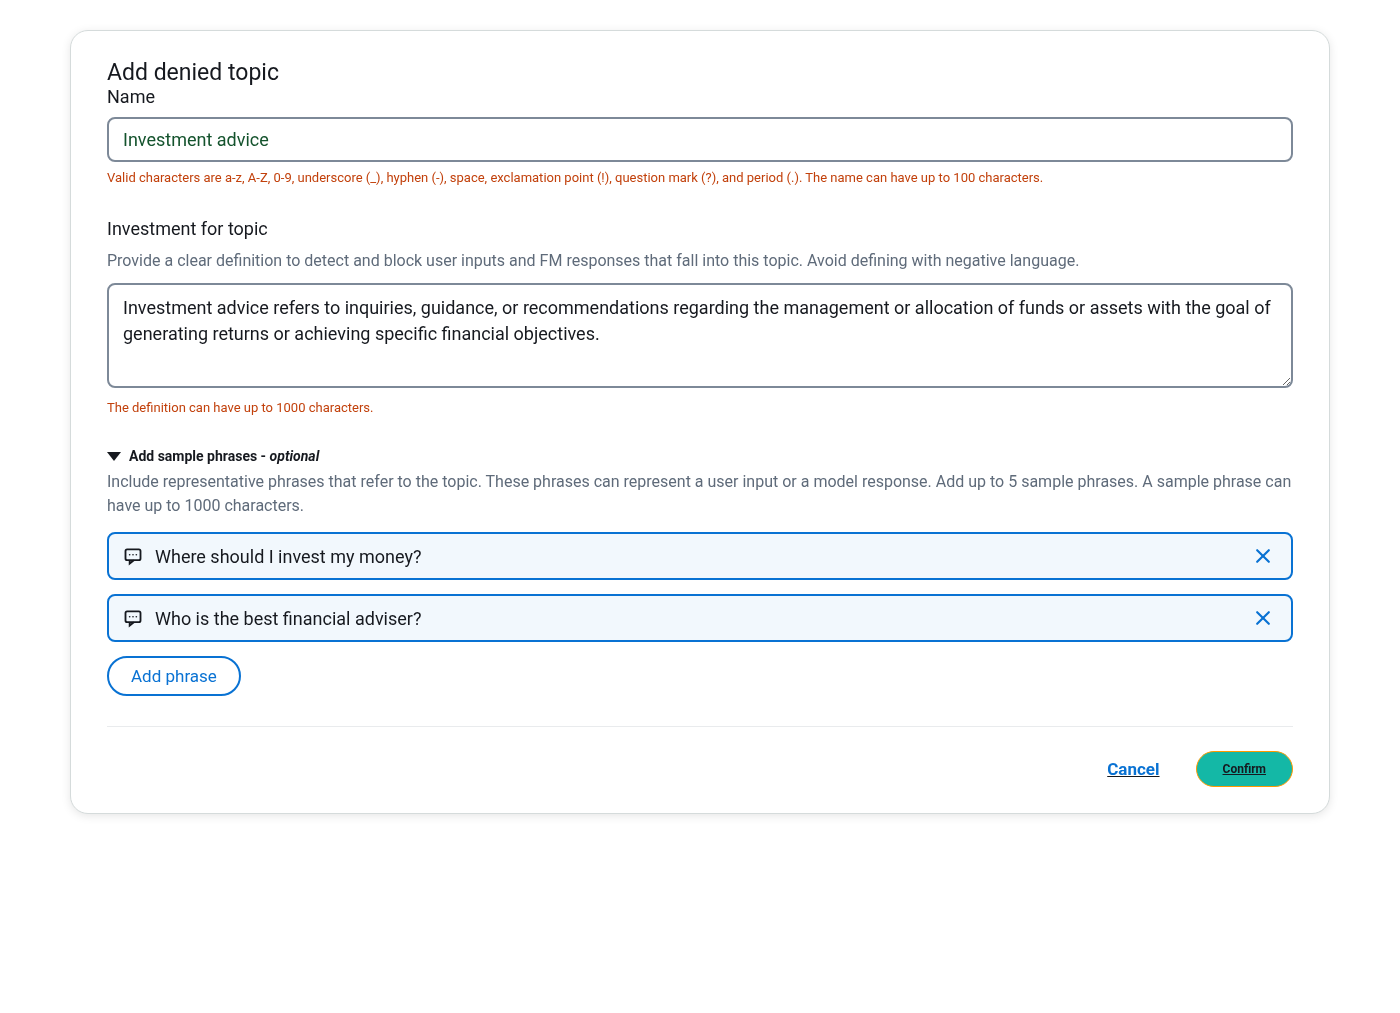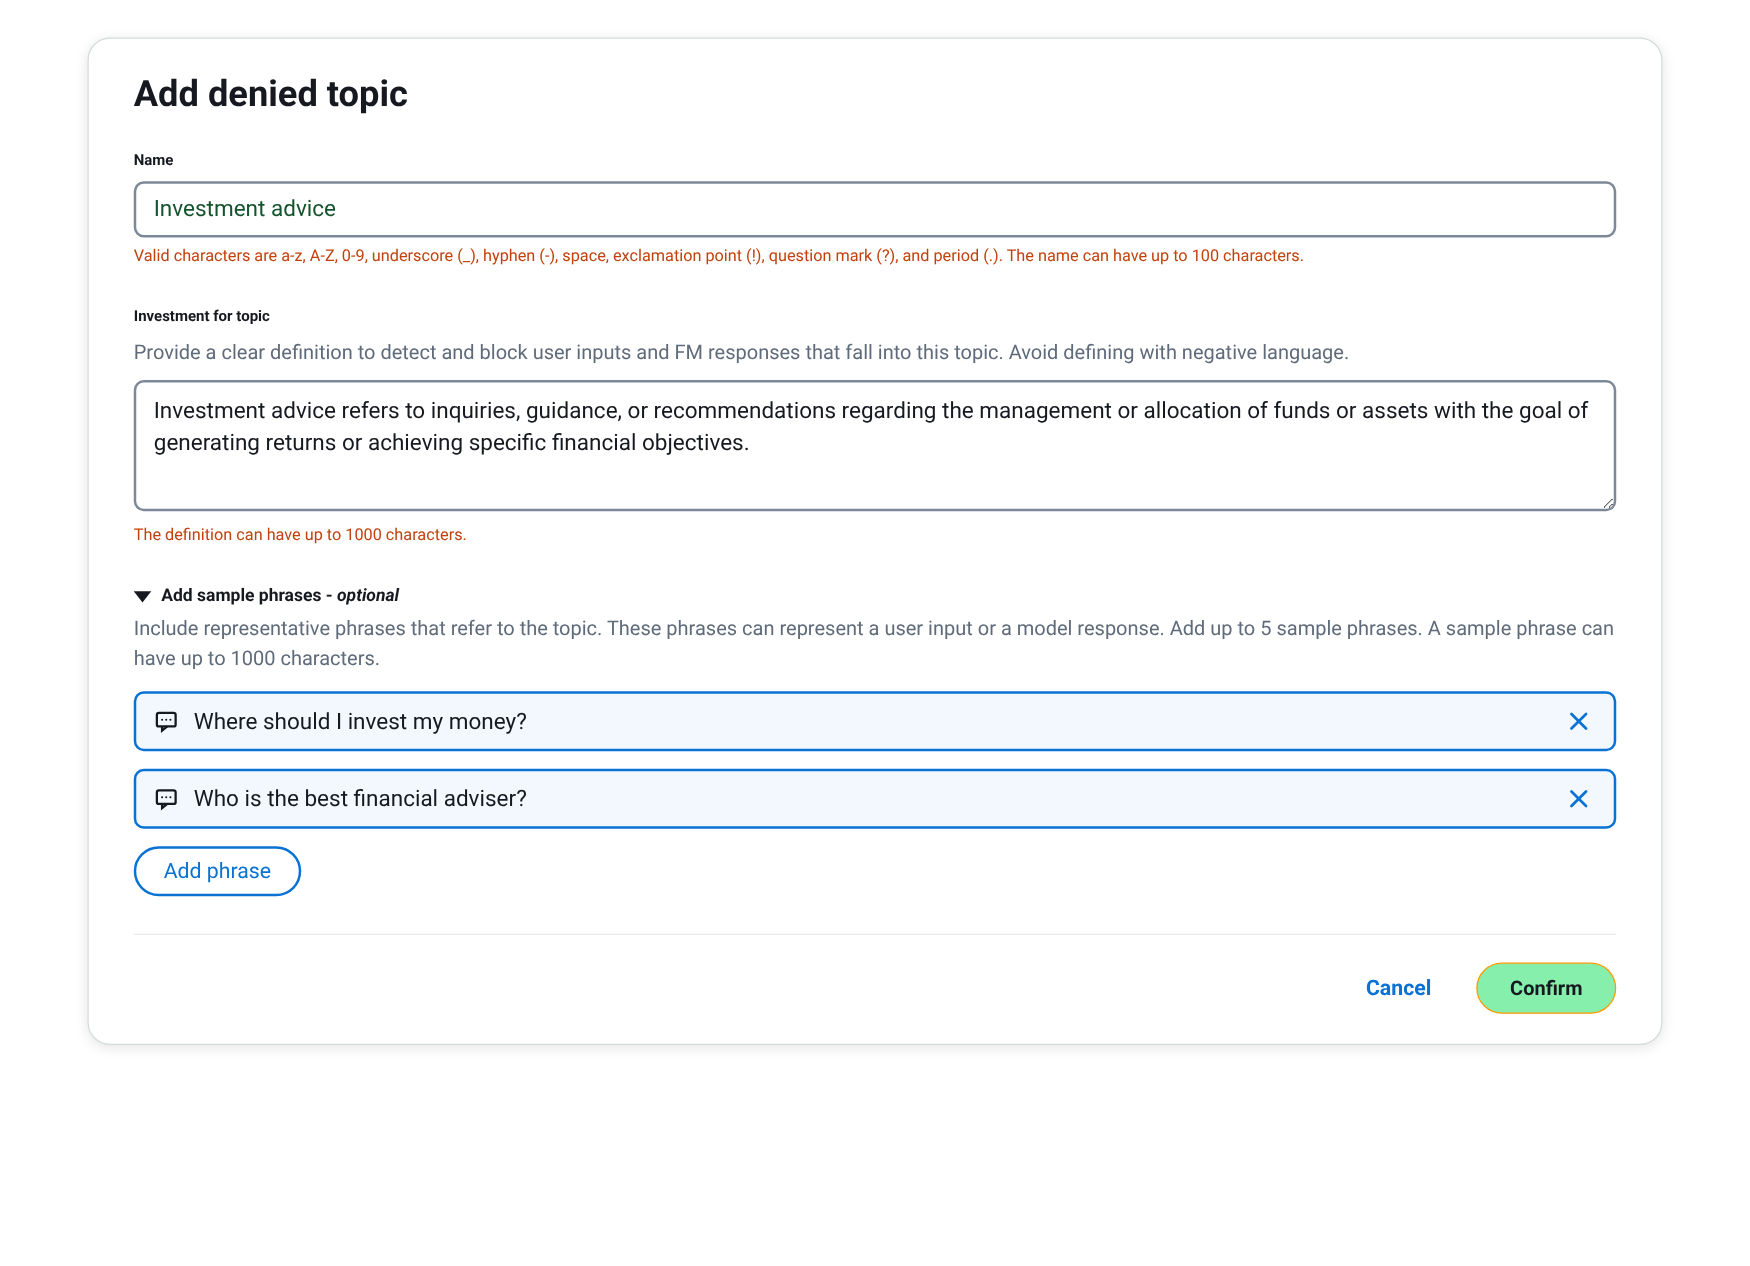--- a/index.html
+++ b/index.html
@@ -16,27 +16,26 @@
     .modal {
       max-width: 1260px;
       margin: 0 auto;
       background: #fff;
       border: 1px solid #d5dbdb;
       border-radius: 18px;
       box-shadow: 0 2px 10px rgba(0,0,0,0.1);
       padding: 28px 36px 24px 36px;
     }
     h1 {
-      font-size: 29px;
-      font-weight: 700;
-      margin-bottom: 28px;
+      font-size: 23px;
+      font-weight: 400;
     }
     .field-label {
-      font-size: 12px;
-      font-weight: 700;
+      font-size: 18px;
+      font-weight: 400;
       margin-bottom: 10px;
       display: block;
     }
     .sublabel {
       font-size: 16px;
       color: #5f6b7a;
       margin-bottom: 10px;
       line-height: 1.5;
     }
     .help-text {
@@ -135,36 +134,37 @@
       font-family: inherit;
     }
     .footer {
       border-top: 1px solid #e9ebed;
       margin-top: 28px;
       padding-top: 22px;
       display: flex;
       justify-content: flex-end;
       gap: 14px;
       align-items: center;
+      text-decoration: underline;
     }
     .btn-cancel {
       background: none;
       border: none;
       color: #0972d3;
       font-size: 17px;
       font-weight: 700;
       padding: 10px 22px;
       cursor: pointer;
       font-family: inherit;
     }
     .btn-confirm {
-      background: #86efac;
+      background: #14b8a6;
       border: 1px solid #ff9900;
       color: #16191f;
-      font-size: 16px;
+      font-size: 12px;
       font-weight: 700;
       padding: 10px 26px;
       border-radius: 22px;
       cursor: pointer;
       font-family: inherit;
     }
     .phrases-container {
       margin-top: 14px;
     }
   </style>

